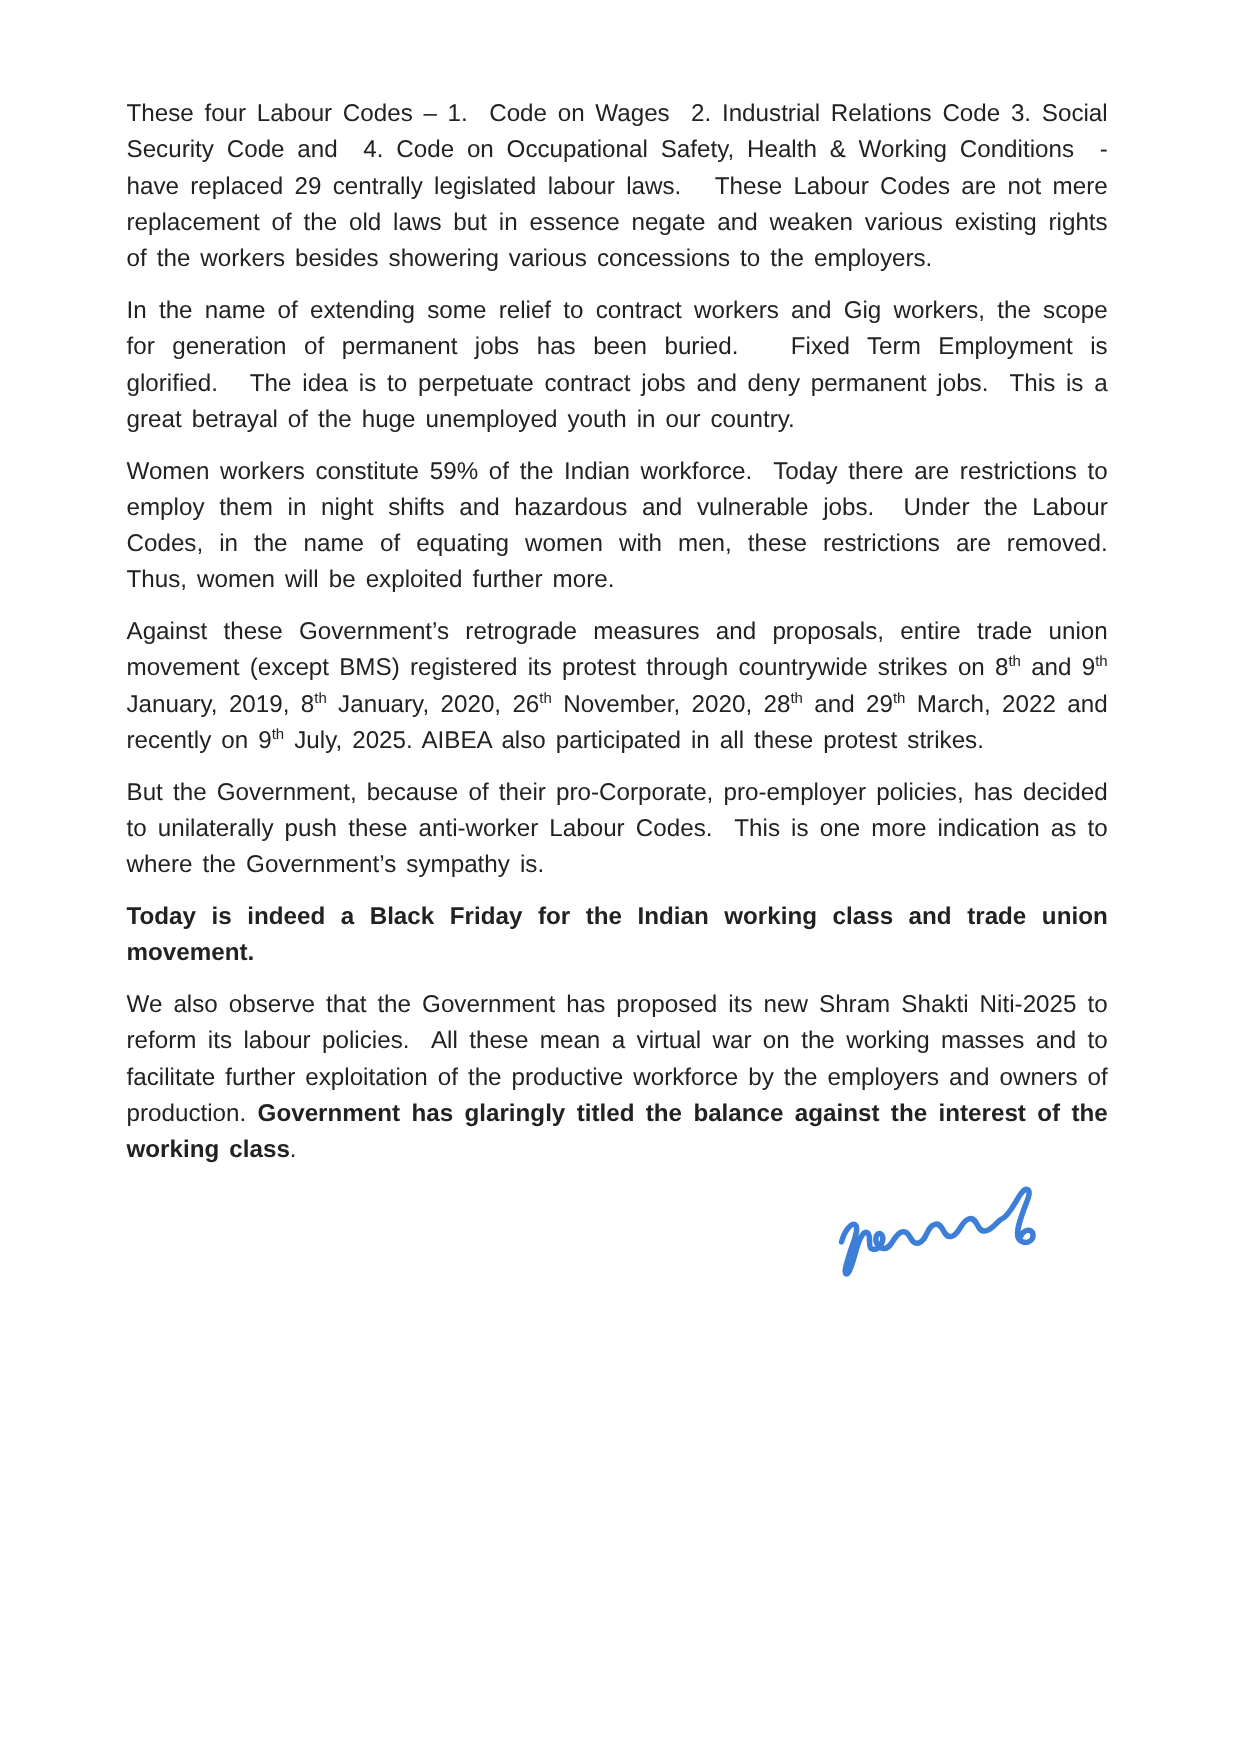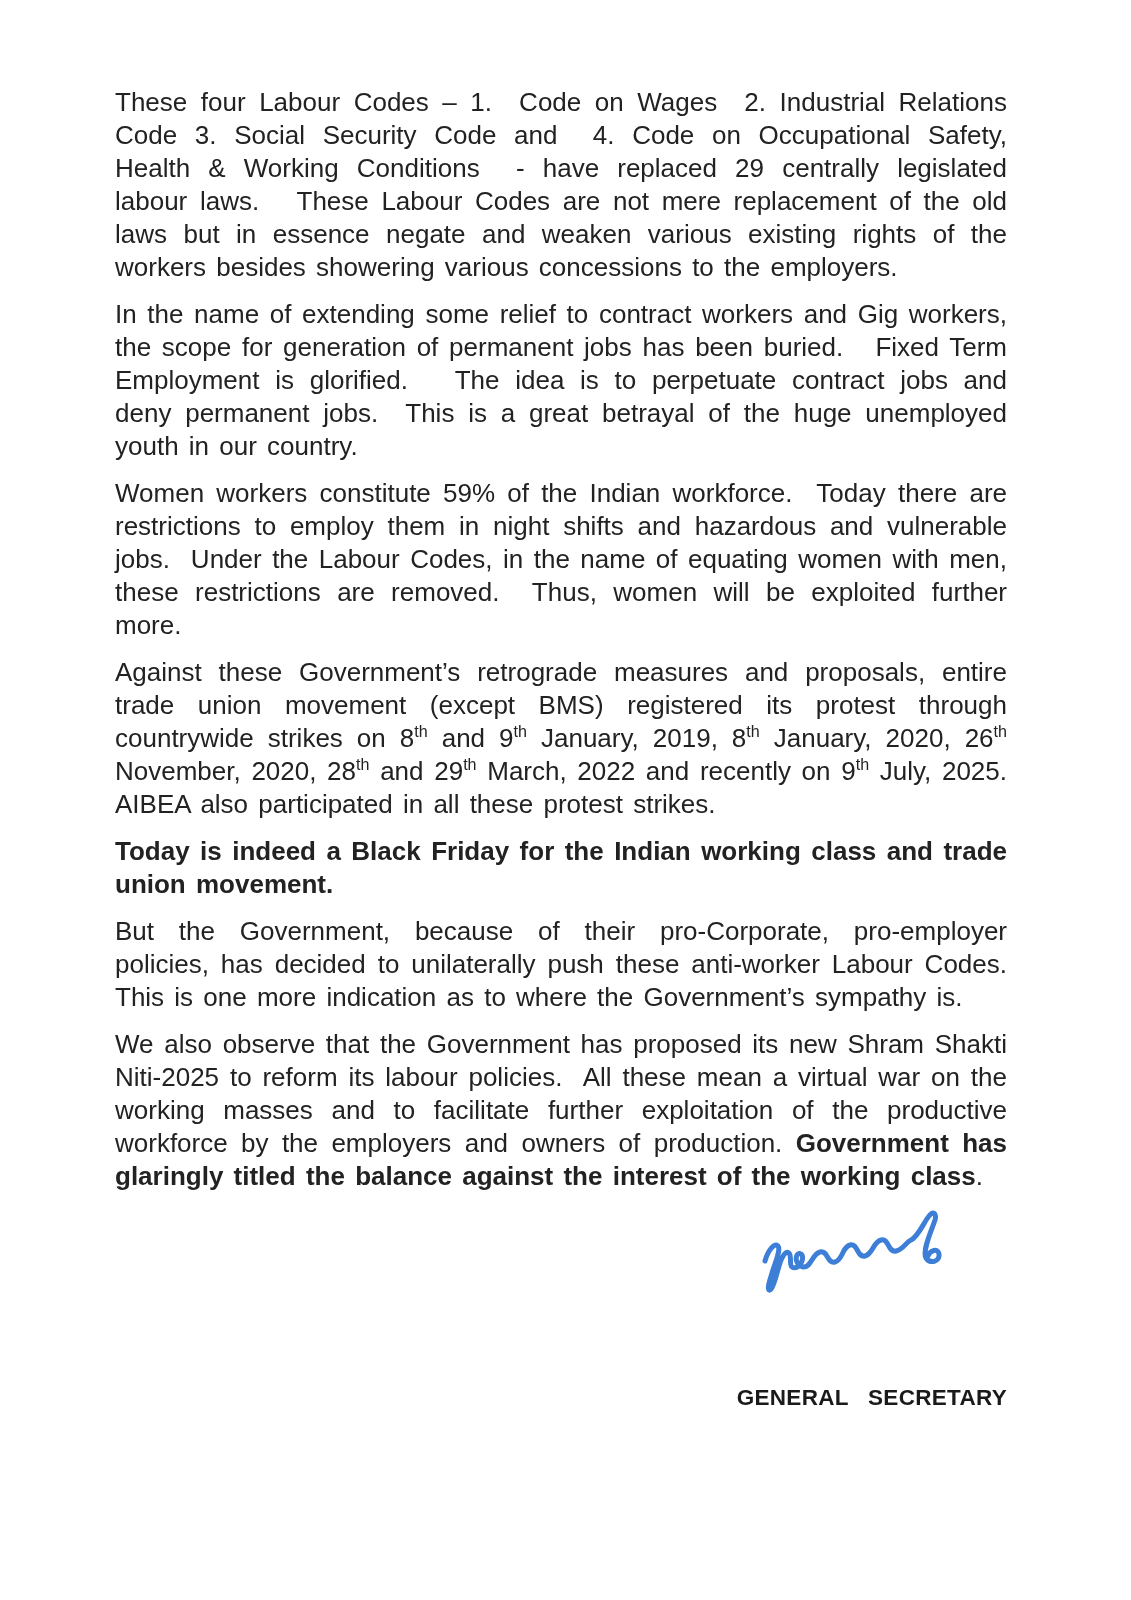--- a/index.html
+++ b/index.html
@@ -10,21 +10,21 @@
     margin: 0 auto;
     background: #ffffff;
     box-sizing: border-box;
     padding: 86px 124px 0 115px;
     font-family: "Liberation Sans", sans-serif;
     color: #222222;
     overflow: hidden;
   }
   .para {
     margin: 0 0 14px 0;
-    font-size: 26px;
+    font-size: 22px;
     line-height: 33px;
     text-align: justify;
     white-space: pre-wrap;
     word-spacing: 3px;
   }
   .para.bold { font-weight: bold; }
   .para .b { font-weight: bold; }
   .para sup {
     font-size: 0.62em;
     line-height: 0;
@@ -51,22 +51,22 @@
 </head>
 <body>
 
 <div class="page">
 
   <div id="paragraphs">
       <p class="para"><span>These four Labour Codes – 1.  Code on Wages  2. Industrial Relations Code 3. Social Security Code and  4. Code on Occupational Safety, Health &amp; Working Conditions  - have replaced 29 centrally legislated labour laws.   These Labour Codes are not mere replacement of the old laws but in essence negate and weaken various existing rights of the workers besides showering various concessions to the employers.</span></p>
       <p class="para"><span>In the name of extending some relief to contract workers and Gig workers, the scope for generation of permanent jobs has been buried.   Fixed Term Employment is glorified.   The idea is to perpetuate contract jobs and deny permanent jobs.  This is a great betrayal of the huge unemployed youth in our country.</span></p>
       <p class="para"><span>Women workers constitute 59% of the Indian workforce.  Today there are restrictions to employ them in night shifts and hazardous and vulnerable jobs.  Under the Labour Codes, in the name of equating women with men, these restrictions are removed.  Thus, women will be exploited further more.</span></p>
       <p class="para"><span>Against these Government’s retrograde measures and proposals, entire trade union movement (except BMS) registered its protest through countrywide strikes on 8</span><sup>th</sup><span> and 9</span><sup>th</sup><span> January, 2019, 8</span><sup>th</sup><span> January, 2020, 26</span><sup>th</sup><span> November, 2020, 28</span><sup>th</sup><span> and 29</span><sup>th</sup><span> March, 2022 and recently on 9</span><sup>th</sup><span> July, 2025. AIBEA also participated in all these protest strikes.</span></p>
+      <p class="para"><span>But the Government, because of their pro-Corporate, pro-employer policies, has decided to unilaterally push these anti-worker Labour Codes.  This is one more indication as to where the Government’s sympathy is.</span></p>
       <p class="para bold"><span>Today is indeed a Black Friday for the Indian working class and trade union movement.</span></p>
-      <p class="para"><span>But the Government, because of their pro-Corporate, pro-employer policies, has decided to unilaterally push these anti-worker Labour Codes.  This is one more indication as to where the Government’s sympathy is.</span></p>
       <p class="para"><span>We also observe that the Government has proposed its new Shram Shakti Niti-2025 to reform its labour policies.  All these mean a virtual war on the working masses and to facilitate further exploitation of the productive workforce by the employers and owners of production. </span><span class="b">Government has glaringly titled the balance against the interest of the working class</span><span>.</span></p>
     </div>
 
   <div class="sig-wrap">
     <svg width="218" height="88" viewBox="0 0 218 88">
       <path fill="none" stroke-width="5" stroke-linecap="round" stroke-linejoin="round" d="M10 52
                C13 41 20 33 23 37
                C26 41 20 54 17 64
                C15 71 12 79 14 81
                C17 83 21 68 24 57
@@ -84,16 +84,15 @@
                C149 40 151 33 156 31
                C163 28 169 13 174 7
                C178 2 182 4 180 11
                C176 23 167 42 171 49
                C175 55 185 53 184 45
                C183 39 175 41 173 47" stroke="#3d7fd6"></path>
     </svg>
   </div>
 
   <div class="signer">
-    <div>GENERAL   SECRETARY</div>
   </div>
 
 </div>
 
 </body></html>

